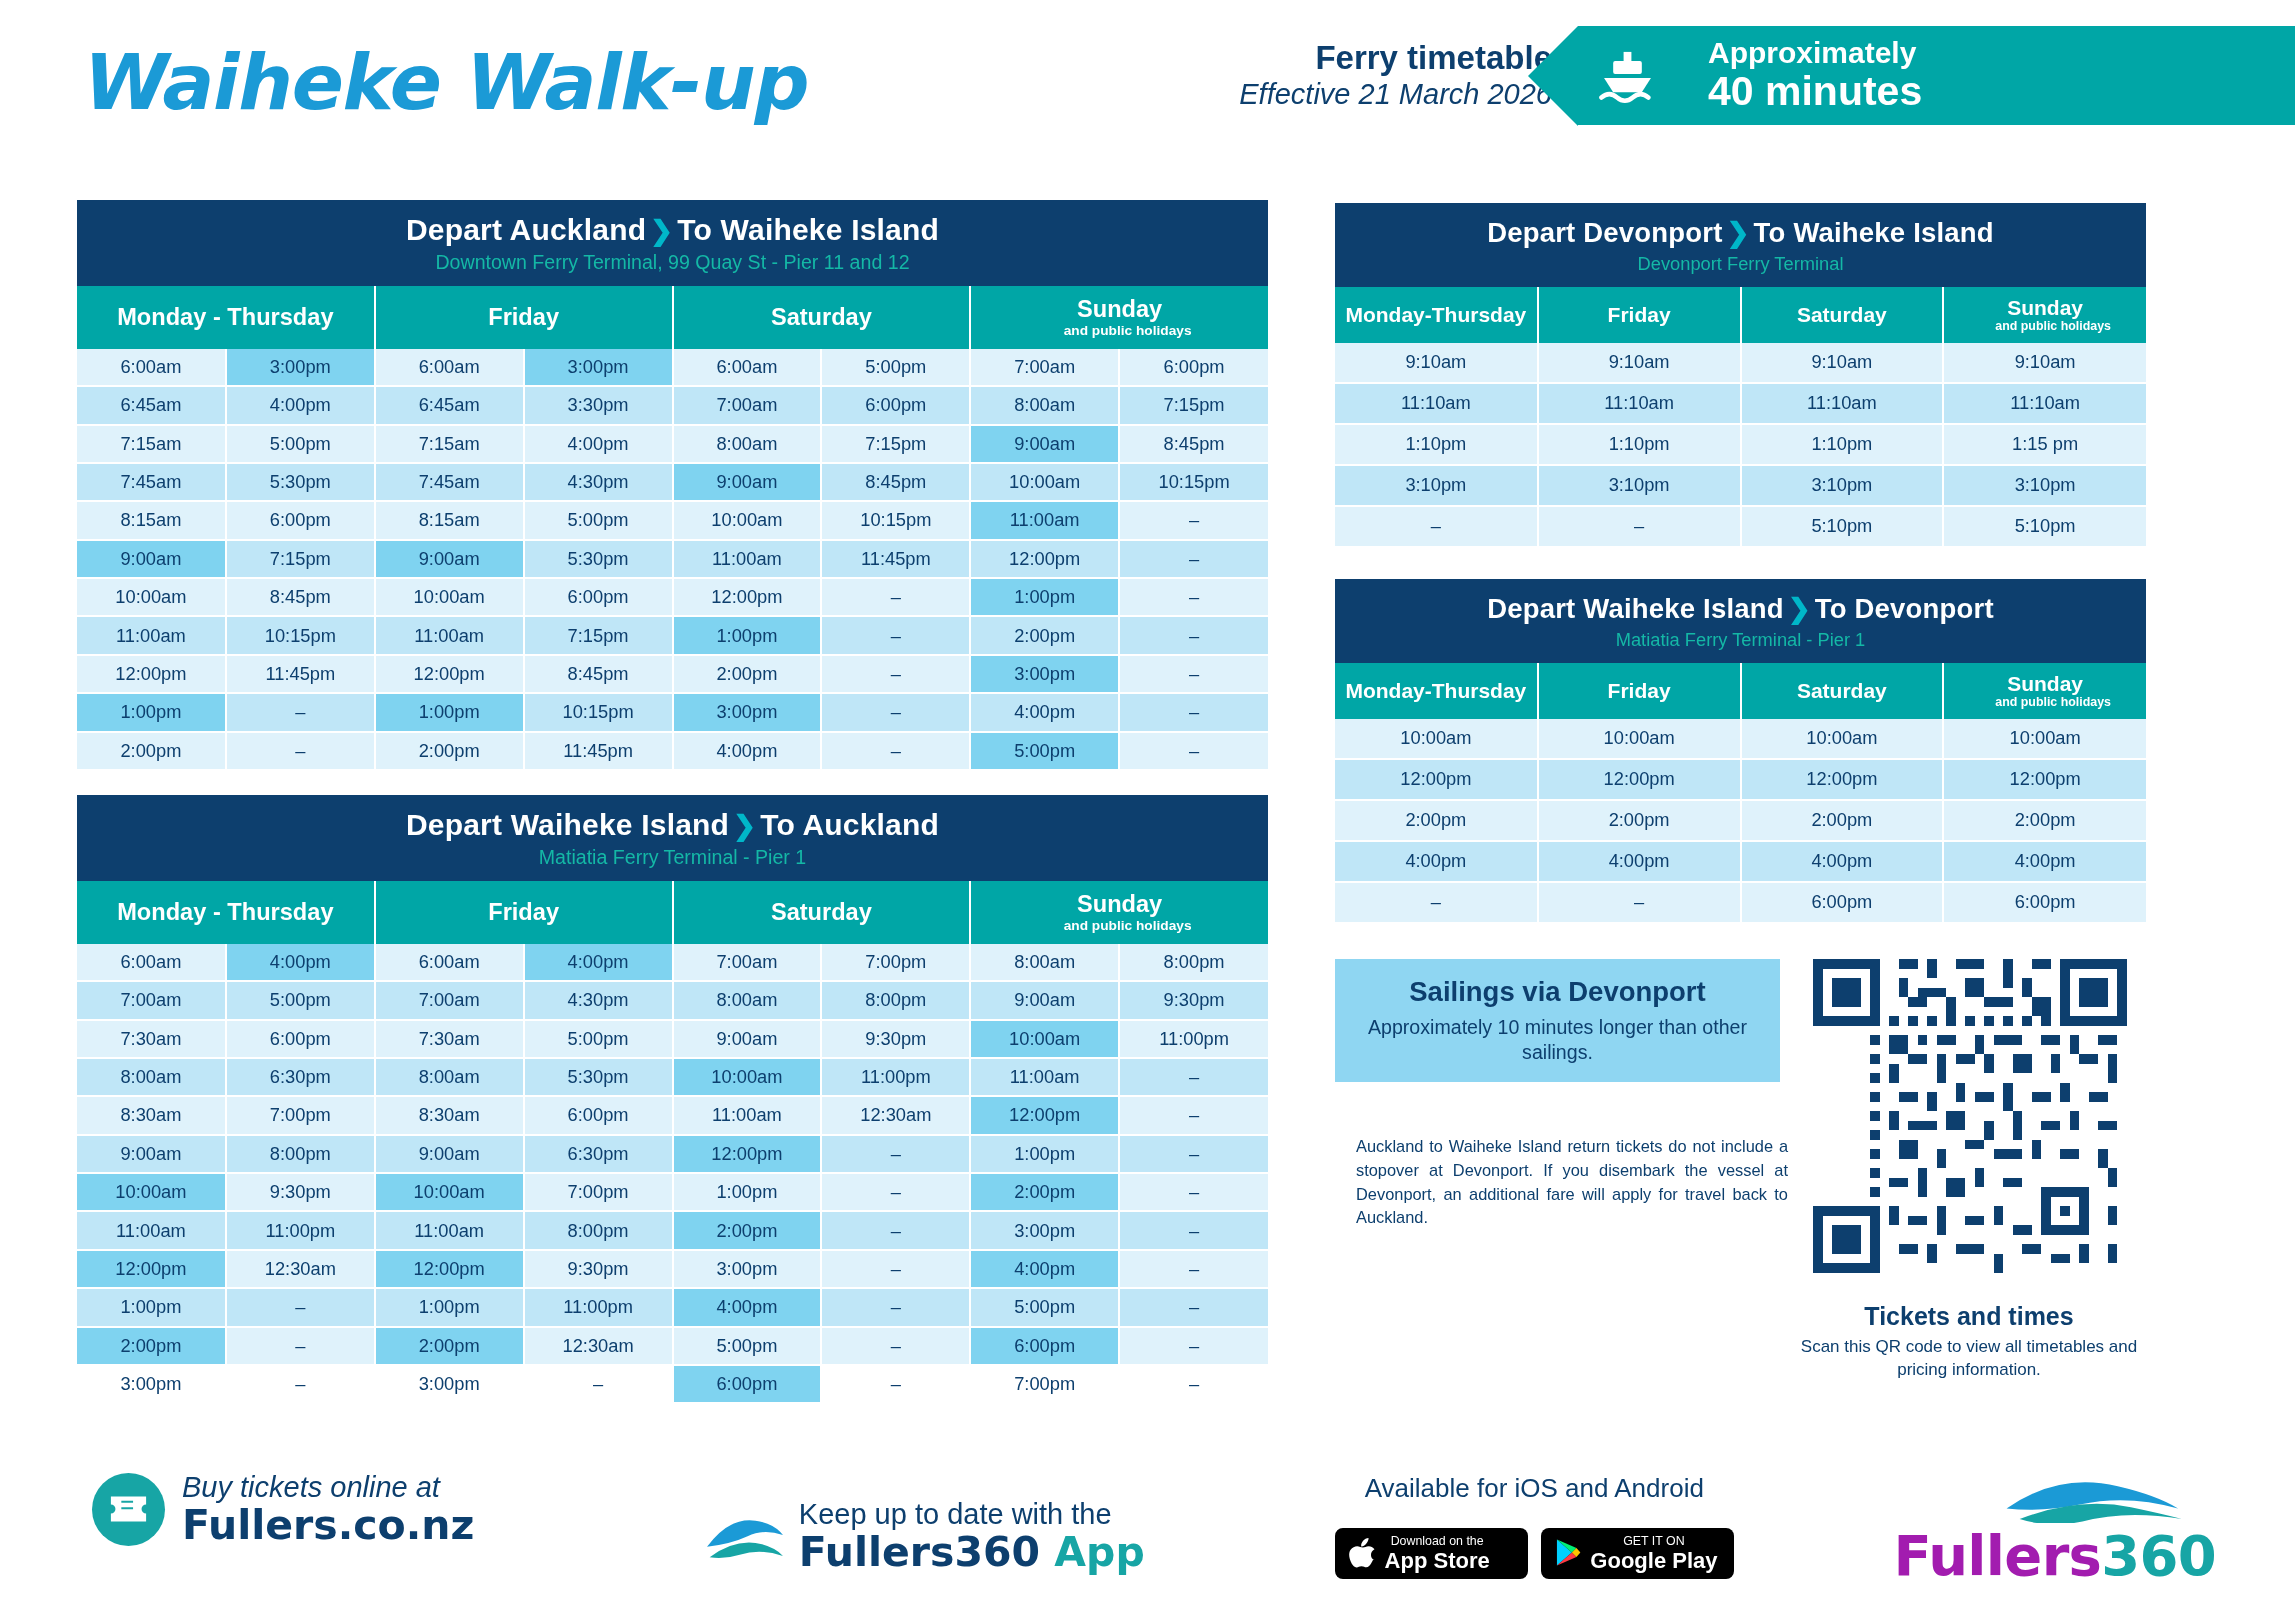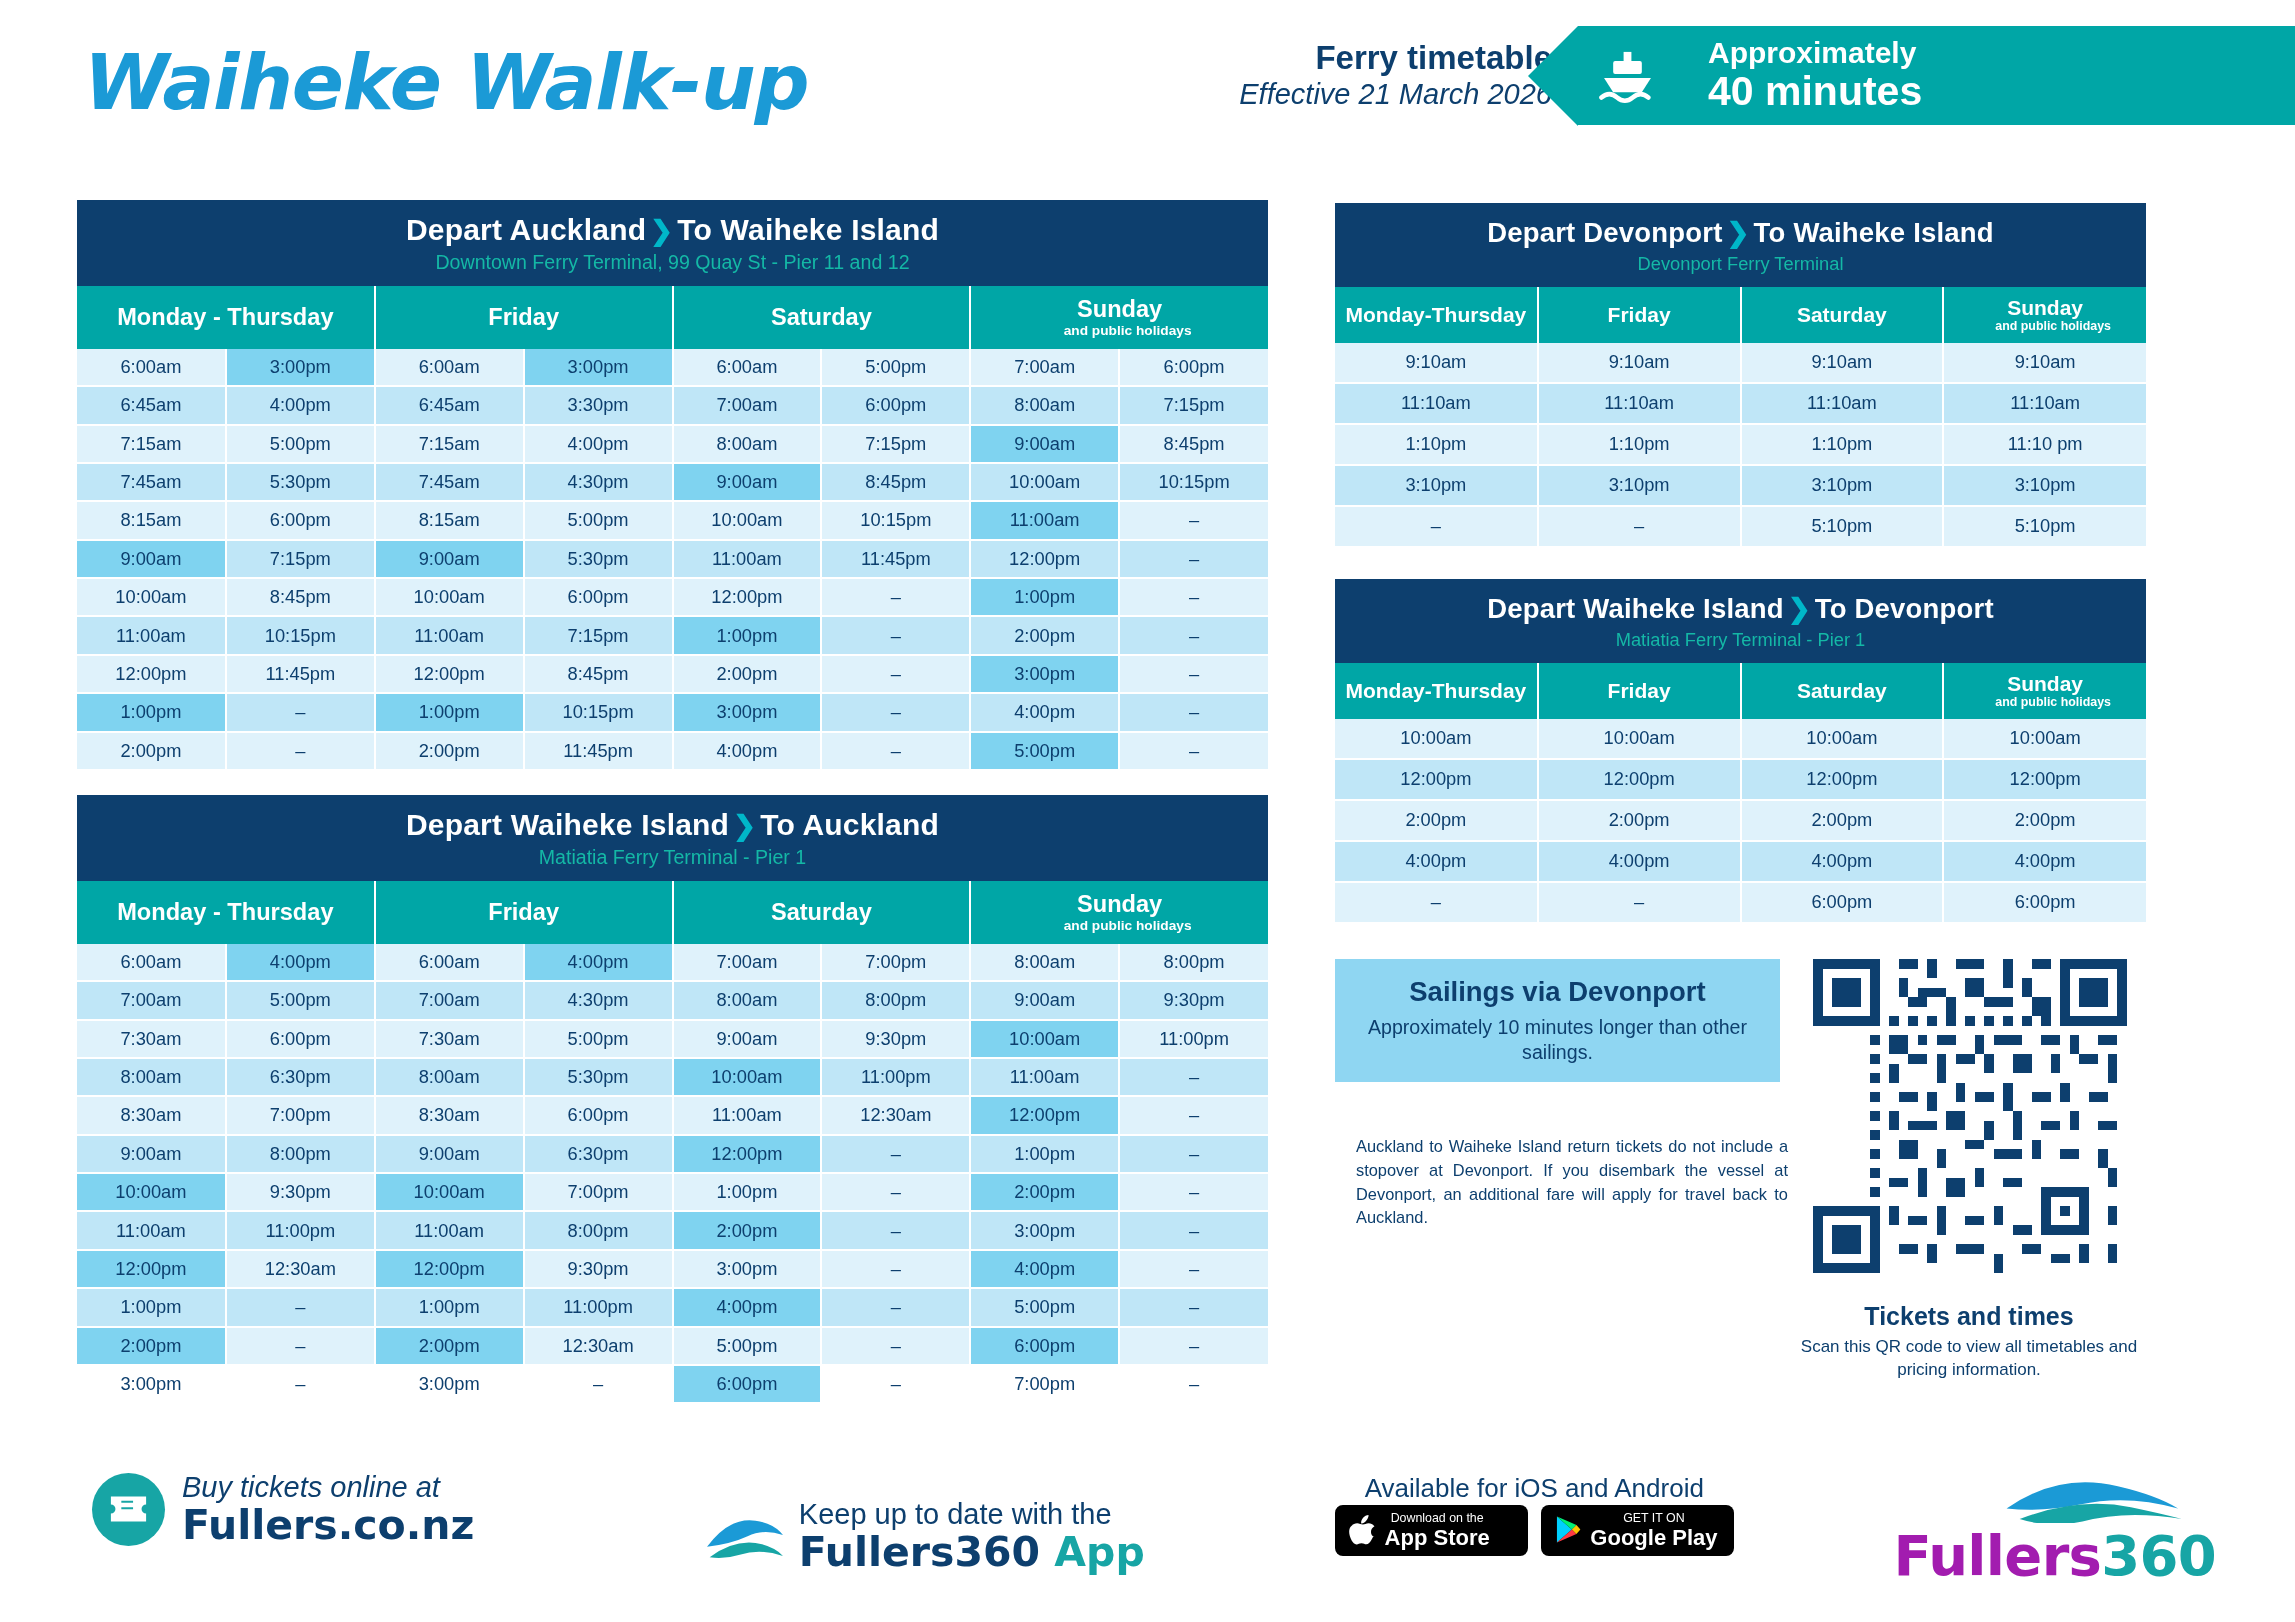--- a/index.html
+++ b/index.html
@@ -94,21 +94,21 @@
   .f-tickets .t1{font-size:29px;font-style:italic;color:#0d3f6e;line-height:1.1;}
   .f-tickets .t2{font-size:41px;font-weight:bold;color:#0d3f6e;line-height:1.05;
     font-family:"DejaVu Sans", sans-serif;}
   .f-app{position:absolute;left:703px;top:14.4px;display:flex;align-items:center;margin-top:26px;}
   .f-app .swirl{width:84px;height:72px;margin-right:11.8px;}
   .f-app .a1{font-size:29px;color:#0d3f6e;line-height:1.1;}
   .f-app .a2{font-size:41px;font-weight:bold;color:#0d3f6e;line-height:1.05;
     font-family:"DejaVu Sans", sans-serif;}
   .f-app .a2 span{color:#17a5a5;}
   .f-stores{position:absolute;left:1335px;top:14.4px;text-align:center;}
-  .f-stores .s1{font-size:26px;color:#0d3f6e;margin-bottom:1px;}
+  .f-stores .s1{font-size:26px;color:#0d3f6e;margin-bottom:24px;}
   .badges{display:flex;gap:13px;justify-content:center;}
   .badge{
     background:#000;border-radius:7.9px;color:#fff;display:flex;align-items:center;
     padding:6.5px 14.4px;min-width:164px;
   }
   .badge .bi{margin-right:9.2px;}
   .badge .bt1{font-size:12.4px;line-height:1.1;}
   .badge .bt2{font-size:22px;font-weight:bold;line-height:1.1;}
   .f-logo{position:absolute;right:79px;top:18.3px;text-align:right;}
   .f-logo .fl{font-size:56px;font-weight:bold;color:#0d3f6e;font-family:"DejaVu Sans", sans-serif;letter-spacing:-0.7px;}
@@ -443,21 +443,21 @@
       <tr class="times">
         <td class="c-m">11:10am</td>
         <td class="c-m">11:10am</td>
         <td class="c-m">11:10am</td>
         <td class="c-m">11:10am</td>
       </tr>
       <tr class="times">
         <td class="c-l">1:10pm</td>
         <td class="c-l">1:10pm</td>
         <td class="c-l">1:10pm</td>
-        <td class="c-l">11:10 pm</td>
+        <td class="c-l">1:15 pm</td>
       </tr>
       <tr class="times">
         <td class="c-m">3:10pm</td>
         <td class="c-m">3:10pm</td>
         <td class="c-m">3:10pm</td>
         <td class="c-m">3:10pm</td>
       </tr>
       <tr class="times">
         <td class="c-l">–</td>
         <td class="c-l">–</td>

